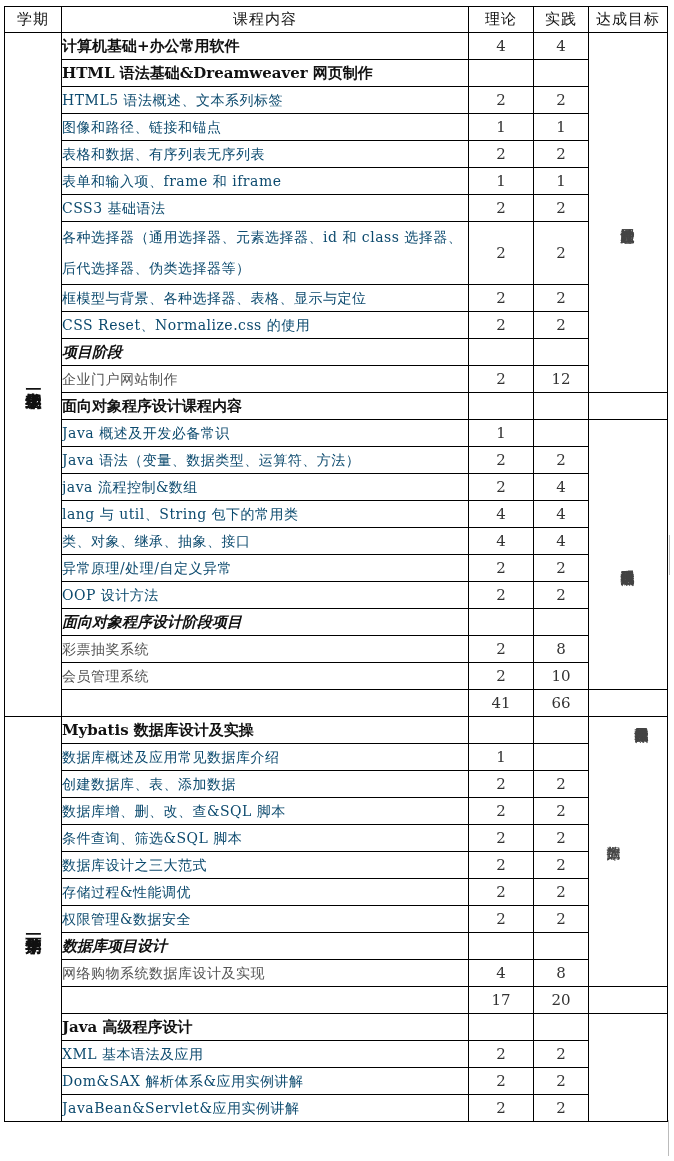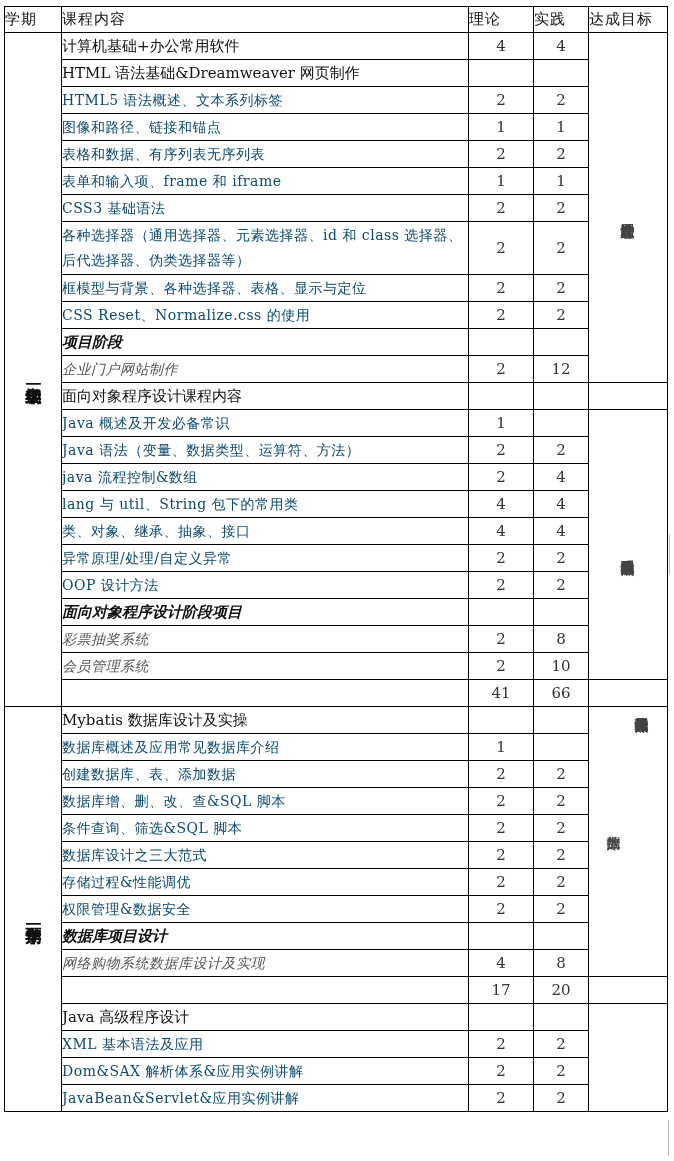--- a/index.html
+++ b/index.html
@@ -3,28 +3,28 @@
 <meta charset="utf-8">
 <style>
   html, body { margin: 0; padding: 0; background: #ffffff; }
   body { width: 674px; height: 1161px; position: relative; overflow: hidden;
          font-family: "DejaVu Serif", "Liberation Serif", serif; color: #222; }
   table.course { position: absolute; left: 4px; top: 6px; border-collapse: collapse;
                  table-layout: fixed; width: 663px; }
   table.course td, table.course th { border: 1px solid #000; padding: 0; vertical-align: middle;
                  overflow: hidden; }
   th { font-family: "DejaVu Sans", sans-serif; font-weight: normal; font-size: 15px;
-       height: 25px; text-align: left; color: #111; letter-spacing: 1px; }
+       height: 25px; text-align: center; color: #111; letter-spacing: 1px; }
   td { height: 26px; font-size: 14px; }
   td.tall { height: 52px; }
   td.content { padding-left: 3px; line-height: 26px; white-space: nowrap; color: #0c4a6e; letter-spacing: 0.5px; }
-  td.content.wrap { white-space: normal; line-height: 25px; }
-  td.content.bold { font-weight: normal; color: #111; font-size: 15px; letter-spacing: 0; }
+  td.content.wrap { white-space: normal; line-height: 31px; }
+  td.content.bold { font-weight: bold; color: #111; font-size: 15px; letter-spacing: 0; }
   td.content.bi { font-weight: bold; font-style: italic; color: #111; font-size: 15px; font-family: Liberation Serif, serif; letter-spacing: 0;}
-  td.content.ital { font-style: italic; color: #555; }
+  td.content.ital { color: #555; }
   td.num { text-align: center; font-size: 15px; color: #333; }
   td.term { text-align: center; font-family: "DejaVu Sans", sans-serif; font-weight: bold;
             font-size: 16px; color: #111; }
   .vtext { display: inline-block; writing-mode: vertical-rl; text-orientation: upright;
            line-height: 1.05; letter-spacing: 0; }
   td.goal { text-align: center; font-family: "DejaVu Sans", sans-serif; font-size: 14px; color: #444; }
   td.goal .vtext { font-size: 14px; line-height: 1; }
   .goal-split { display: flex; justify-content: center; align-items: flex-start; gap: 14px; }
   .goal-split .sub { margin-top: 118px; }
   .artifact { position: absolute; left: 669px; top: 535px; width: 4px; height: 40px; border-left: 1px solid #bbb; }

